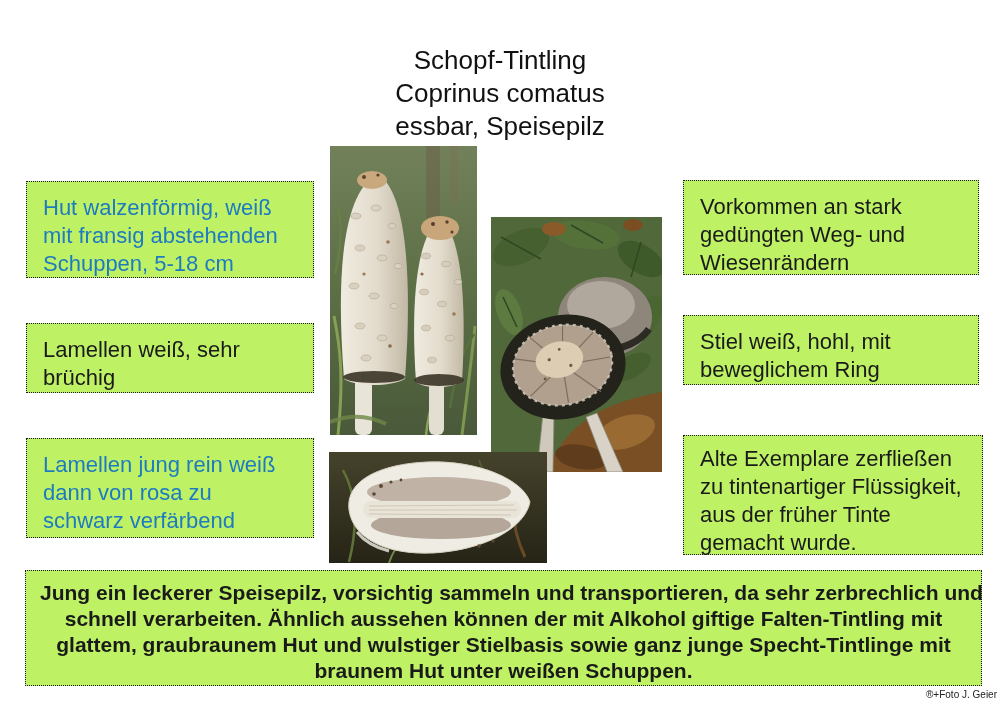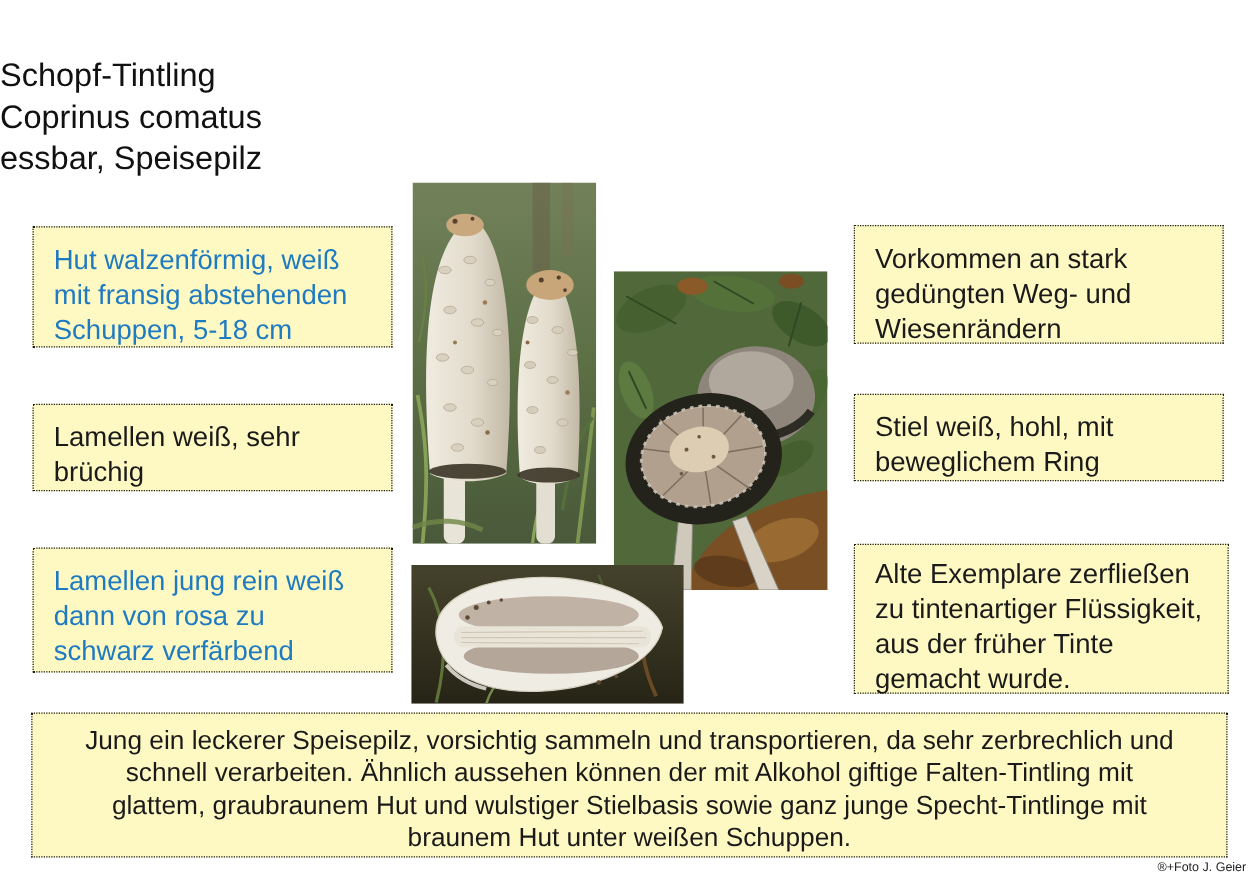--- a/index.html
+++ b/index.html
@@ -1,28 +1,28 @@
 <!DOCTYPE html>
 <html style="--accent-blue: #1e7ac1; --text-black: #1a1a1a;"><head>
 <meta charset="utf-8">
 <style>
   html,body { margin:0; padding:0; background:#ffffff; }
   .canvas {
     position:relative; width:1000px; height:706px; background:#ffffff;
     font-family:"Liberation Sans","DejaVu Sans",sans-serif; color:#1a1a1a; overflow:hidden;
   }
-  .title-block { position:absolute; top:44px; left:0; width:100%; 
+  .title-block { position:absolute; top:44px; left:0; width:100%; text-align:center;
                  font-size:26px; line-height:33px; color:#111; }
   .latin { }
   .ibox {
     position:absolute; box-sizing:border-box; border:1px dotted #1a1a1a;
-    font-size:22px; line-height:28px; padding:12px 16px; white-space:pre; background:#fef9c3;
+    font-size:22px; line-height:28px; padding:12px 16px; white-space:pre; background:#bef264;
   }
   .blue { color:var(--accent-blue,#1e7ac1); }
-  .bottom-box { text-align:center; padding:9px 14px 0 14px; line-height:26px; font-size:21px; }
+  .bottom-box { text-align:center; padding:9px 14px 0 14px; line-height:26px; font-size:21px;font-weight:bold; }
   .photo { position:absolute; }
   .photo svg { display:block; }
   .credit { position:absolute; top:689px; right:3px; font-size:10px; color:#222; }
 </style>
 </head>
 <body>
 
 <div class="canvas">
 
   <div class="title-block">

